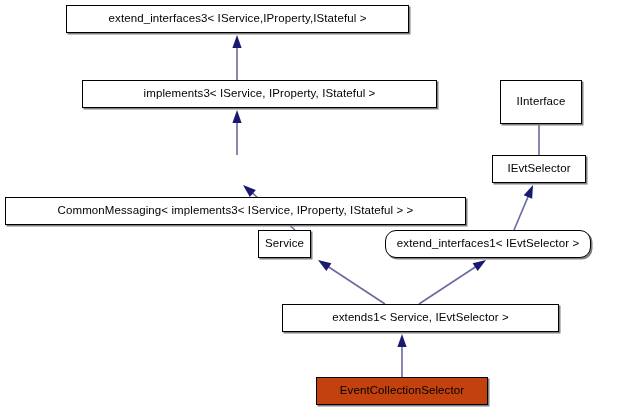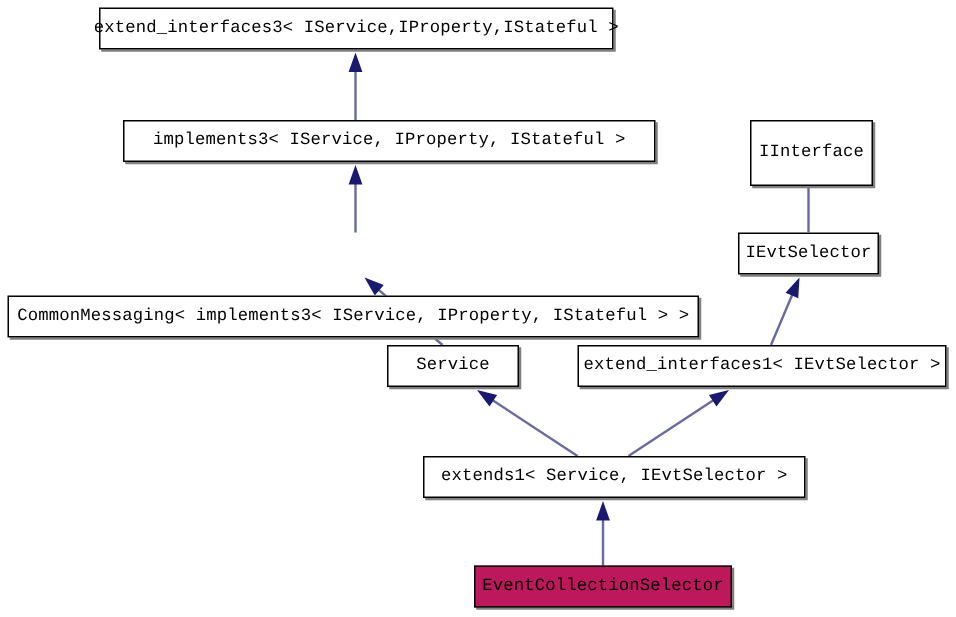--- a/index.html
+++ b/index.html
@@ -6,39 +6,39 @@
     margin: 0;
     padding: 0;
     background: #ffffff;
   }
   #diagram {
     position: relative;
     width: 637px;
     height: 411px;
     background: #ffffff;
     overflow: hidden;
-    font-family: Liberation Mono, monospace;
+    font-family: Liberation Sans, sans-serif;
   }
   .node {
     position: absolute;
     box-sizing: border-box;
     border: 1px solid #000000;
     background: #ffffff;
     color: #000000;
     font-size: 11.5px;
     line-height: 1;
     display: flex;
     align-items: center;
     justify-content: center;
     white-space: nowrap;
     letter-spacing: 0.1px;
     box-shadow: 1.5px 1.5px 0 0 #808080;
   }
   .node.highlight {
-    background: #be185d;
+    background: #c2410c;
   }
   #edges {
     position: absolute;
     left: 0;
     top: 0;
     width: 637px;
     height: 411px;
     pointer-events: none;
   }
 </style>
@@ -79,18 +79,18 @@
         <line x1="402" y1="377" x2="402" y2="345" stroke="#6a6a9e" stroke-width="1.6"></line>
         <polygon points="402,334 406.6,347 397.4,347" fill="#191970"></polygon>
       </g>
     </svg>
   <div id="nodes">
       <div class="node" style="left: 66px; top: 5px; width: 343px; height: 28px;">extend_interfaces3&lt; IService,IProperty,IStateful &gt;</div>
       <div class="node" style="left: 82px; top: 80px; width: 355px; height: 28px;">implements3&lt; IService, IProperty, IStateful &gt;</div>
       <div class="node" style="left: 500px; top: 80px; width: 82px; height: 44px;">IInterface</div>
       <div class="node" style="left: 5px; top: 155px; width: 461px; height: 28px; margin-top: 42px;">CommonMessaging&lt; implements3&lt; IService, IProperty, IStateful &gt; &gt;</div>
       <div class="node" style="left: 492px; top: 155px; width: 94px; height: 28px; text-align: center;">IEvtSelector</div>
-      <div class="node" style="left: 258px; top: 230px; width: 88px; height: 28px;">Service</div>
-      <div class="node" style="left: 385px; top: 230px; width: 246px; height: 28px;">extend_interfaces1&lt; IEvtSelector &gt;</div>
-      <div class="node" style="left: 282px; top: 304px; width: 255px; height: 28px;">extends1&lt; Service, IEvtSelector &gt;</div>
+      <div class="node" style="left: 258px; top: 230px; width: 53px; height: 28px;">Service</div>
+      <div class="node" style="left: 385px; top: 230px; width: 206px; height: 28px; border-radius: 11px;">extend_interfaces1&lt; IEvtSelector &gt;</div>
+      <div class="node" style="left: 282px; top: 304px; width: 277px; height: 28px;">extends1&lt; Service, IEvtSelector &gt;</div>
       <div class="node highlight" style="left: 316px; top: 377px; width: 172px; height: 28px;">EventCollectionSelector</div>
     </div>
 </div>
 
 </body></html>

